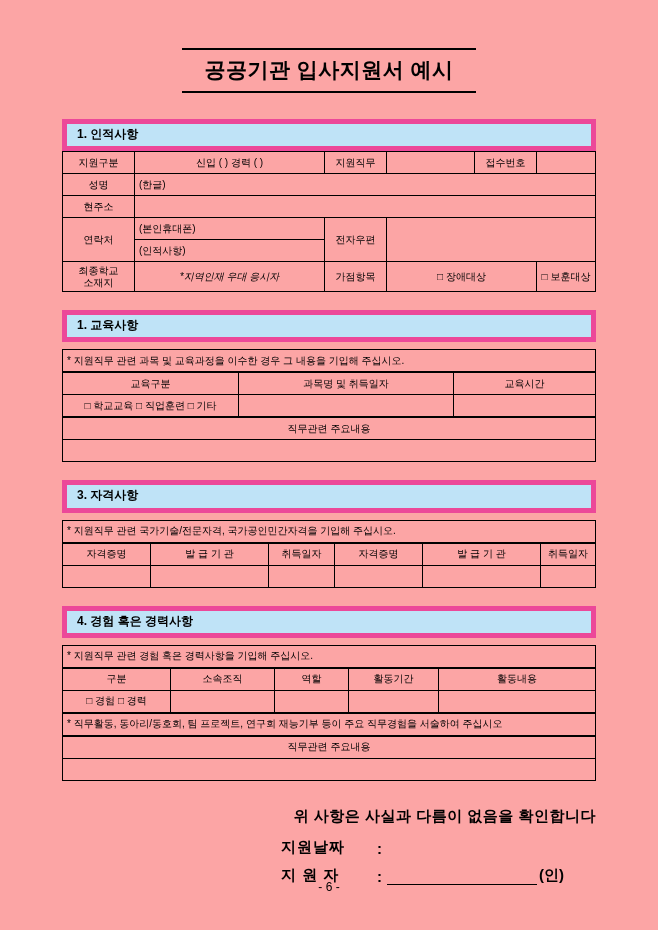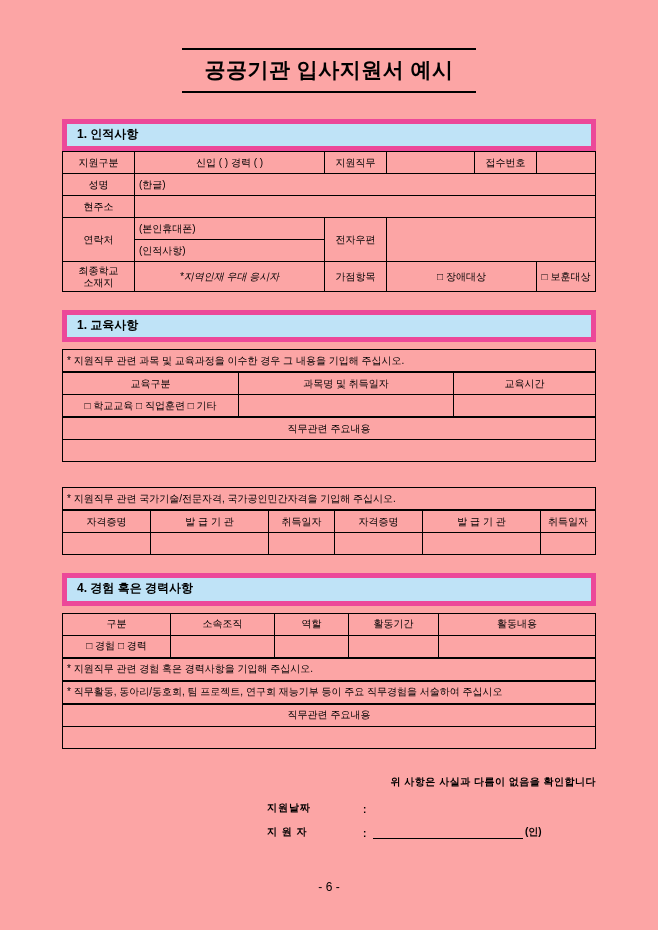--- a/index.html
+++ b/index.html
@@ -71,35 +71,35 @@
   .tall { height: 34px; }
   .vtall { height: 56px; }
   .memo-body { height: 56px; }
   .ital { font-style: italic; font-size: 10.5px; }
   .cb { font-size: 11px; }
   .head-row td { font-weight: normal; }
 
   
   .sign {
     margin: 26px 62px 0 62px;
-    font-size: 10px;
+    font-size: 15px;
     font-weight: bold;
   }
   .sign .line1 {
     text-align: right;
     margin-bottom: 12px;
     letter-spacing: 0.5px;
   }
   .sign .row {
     display: flex;
     margin-left: 205px;
     margin-bottom: 9px;
     align-items: flex-end;
   }
-  .sign .lbl { width: 96px; letter-spacing: 1px; }
+  .sign .lbl { width: 96px; letter-spacing: 1px; margin-left: 14px; }
   .sign .colon { width: 10px; }
   .sign .underline {
     display: inline-block;
     width: 150px;
     border-bottom: 1.5px solid #000;
     height: 15px;
     margin-right: 2px;
   }
   .pagenum {
     position: absolute;
@@ -195,20 +195,21 @@
         <td class="c">직무관련 주요내용</td>
       </tr>
       <tr>
         <td class="memo-body"></td>
       </tr>
     </tbody>
       </table>
 
     <div class="gap-lg"></div>
 
+    <div class="sec-bar">3. 자격사항</div>
     <div class="gap-sm"></div>
     <table class="bordered">
       <tbody>
           <tr>
         <td class="l">* 지원직무 관련 국가기술/전문자격, 국가공인민간자격을 기입해 주십시오.</td>
       </tr>
     </tbody>
       </table>
     <table class="bordered" style="border-top:none">
       <tbody>
@@ -228,42 +229,42 @@
         <td></td>
         <td></td>
       </tr>
     </tbody>
       </table>
 
     <div class="gap-lg"></div>
 
     <div class="sec-bar">4. 경험 혹은 경력사항</div>
     <div class="gap-sm"></div>
+    <table class="bordered">
+      <tbody>
+          <tr>
+        <td class="l">* 지원직무 관련 경험 혹은 경력사항을 기입해 주십시오.</td>
+      </tr>
+    </tbody>
+      </table>
     <table class="bordered" style="border-top:none">
       <tbody>
           <tr class="head-row">
         <td class="c" style="width:108px">구분</td>
         <td class="c" style="width:104px">소속조직</td>
         <td class="c" style="width:74px">역할</td>
         <td class="c" style="width:90px">활동기간</td>
         <td class="c">활동내용</td>
       </tr>
       <tr>
         <td class="c cb">□ 경험  □ 경력</td>
         <td></td>
         <td></td>
         <td></td>
         <td></td>
-      </tr>
-    </tbody>
-      </table>
-    <table class="bordered">
-      <tbody>
-          <tr>
-        <td class="l">* 지원직무 관련 경험 혹은 경력사항을 기입해 주십시오.</td>
       </tr>
     </tbody>
       </table>
     <table class="bordered" style="border-top:none">
       <tbody>
           <tr>
         <td class="l">* 직무활동, 동아리/동호회, 팀 프로젝트, 연구회 재능기부 등이 주요 직무경험을 서술하여 주십시오</td>
       </tr>
     </tbody>
       </table>

